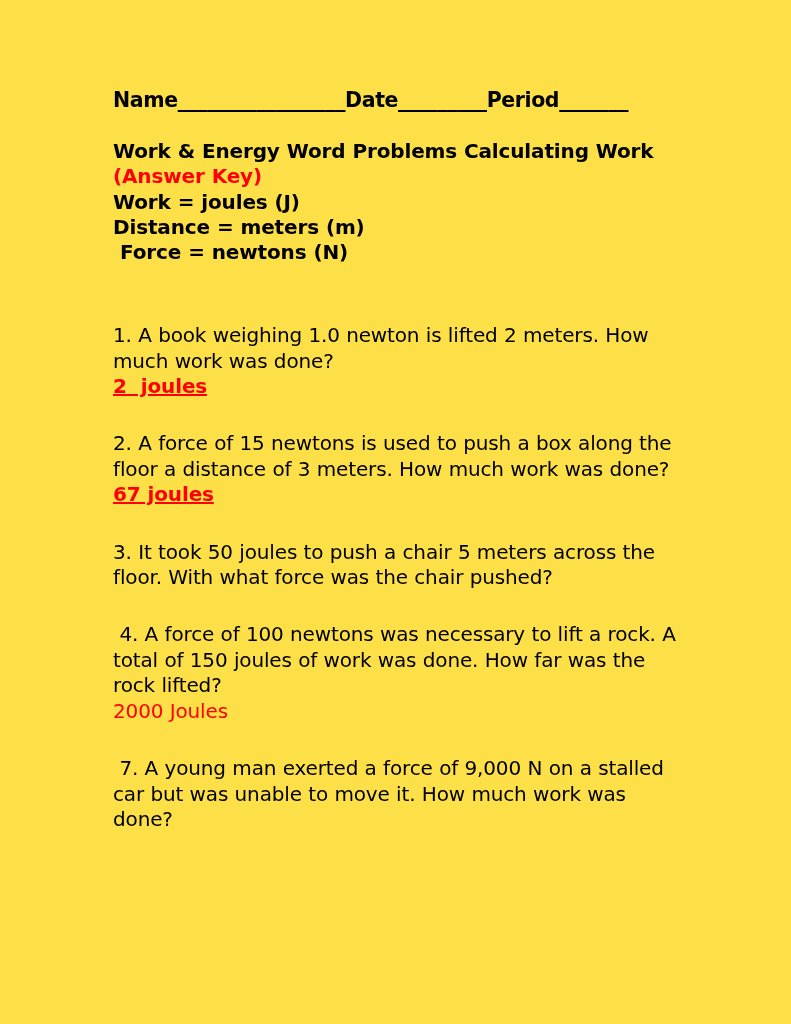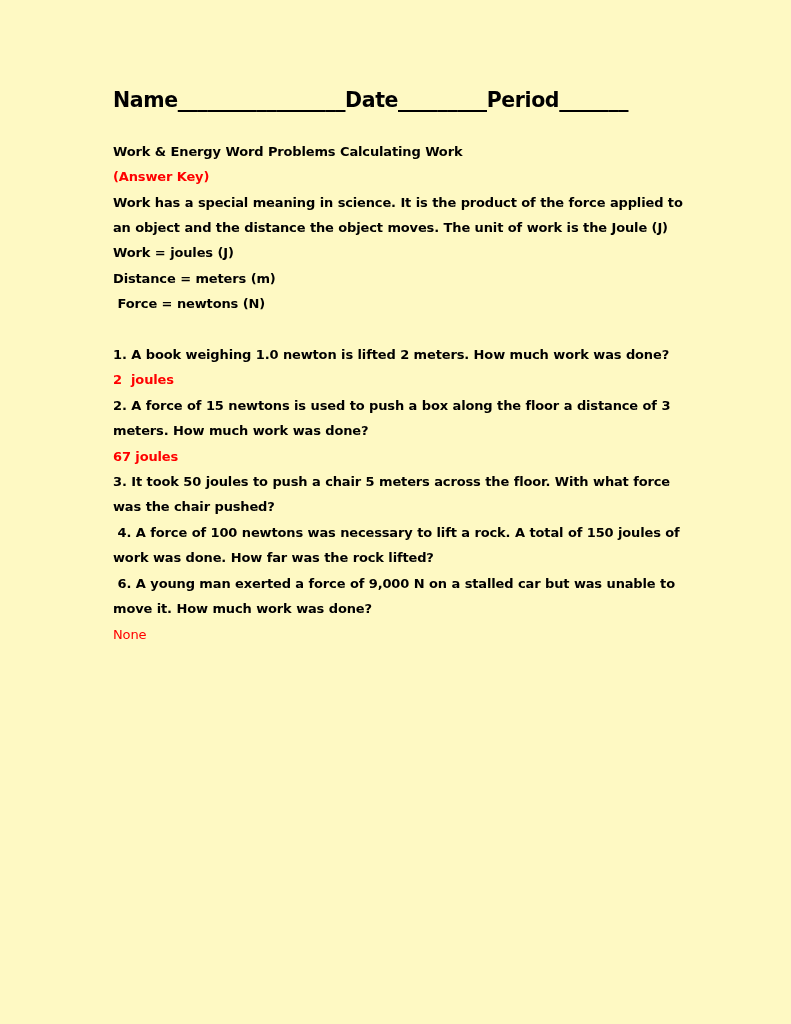--- a/index.html
+++ b/index.html
@@ -12,45 +12,45 @@
     width: 791px;
     height: 1024px;
     overflow: hidden;
     font-family: "DejaVu Sans", "Liberation Sans", sans-serif;
   }
 
   .page {
     position: relative;
     width: 791px;
     height: 1024px;
-    background: #fef9c3;
+    background: #fde047;
     box-sizing: border-box;
   }
 
   .sheet {
     position: absolute;
     left: 113px;
     top: 88px;
     width: 575px;
   }
 
   
   .line {
-    font-size: 13px;
+    font-size: 20px;
     line-height: 25.4px;
     color: #000000;
     white-space: pre-wrap;
     letter-spacing: -0.15px;
     word-spacing: 0.2px;
   }
 
   .bold   { font-weight: bold; }
 
   .answer      { color: #ff0000; }
-  .answer-bold { color: #ff0000; font-weight: bold; }
+  .answer-bold { color: #ff0000; font-weight: bold; text-decoration: underline; }
 
   
   .header-line {
     font-size: 20.5px;
     line-height: 25.4px;
     font-weight: bold;
     color: #000000;
     white-space: pre;
     letter-spacing: -0.4px;
   }
@@ -60,54 +60,54 @@
     height: 25.4px;
   }
 
   
   .intro {
     font-weight: bold;
   }
 
   
   .question {
-    font-weight: bold;
+    font-weight: normal;
+    margin-top: 32px;
   }
 </style>
 </head>
 <body>
 
 <div class="page">
   <div class="sheet">
 
     <div class="header-line">Name_________________Date_________Period_______</div>
 
     <div class="blank"></div>
 
     <div class="line bold">Work &amp; Energy Word Problems Calculating Work</div>
 
     <div class="line bold answer">(Answer Key)</div>
 
-    <div class="line intro">Work has a special meaning in science. It is the product of the force applied to an object and the distance the object moves. The unit of work is the Joule (J)</div>
 
 
     <div class="line intro">Work = joules (J)</div>
     <div class="line intro">Distance = meters (m)</div>
     <div class="line intro"> Force = newtons (N)</div>
 
     <div class="blank"></div>
 
     <div class="line question">1. A book weighing 1.0 newton is lifted 2 meters. How much work was done?</div>
     <div class="line answer-bold">2  joules</div>
 
     <div class="line question">2. A force of 15 newtons is used to push a box along the floor a distance of 3 meters. How much work was done?</div>
     <div class="line answer-bold">67 joules</div>
 
     <div class="line question">3. It took 50 joules to push a chair 5 meters across the floor. With what force was the chair pushed?</div>
 
     <div class="line question"> 4. A force of 100 newtons was necessary to lift a rock. A total of 150 joules of work was done. How far was the rock lifted?</div>
 
+    <div class="line answer">2000 Joules</div>
 
-    <div class="line question"> 6. A young man exerted a force of 9,000 N on a stalled car but was unable to move it. How much work was done?</div>
-    <div class="line answer">None</div>
+    <div class="line question"> 7. A young man exerted a force of 9,000 N on a stalled car but was unable to move it. How much work was done?</div>
 
   </div>
 </div>
 
 </body></html>

